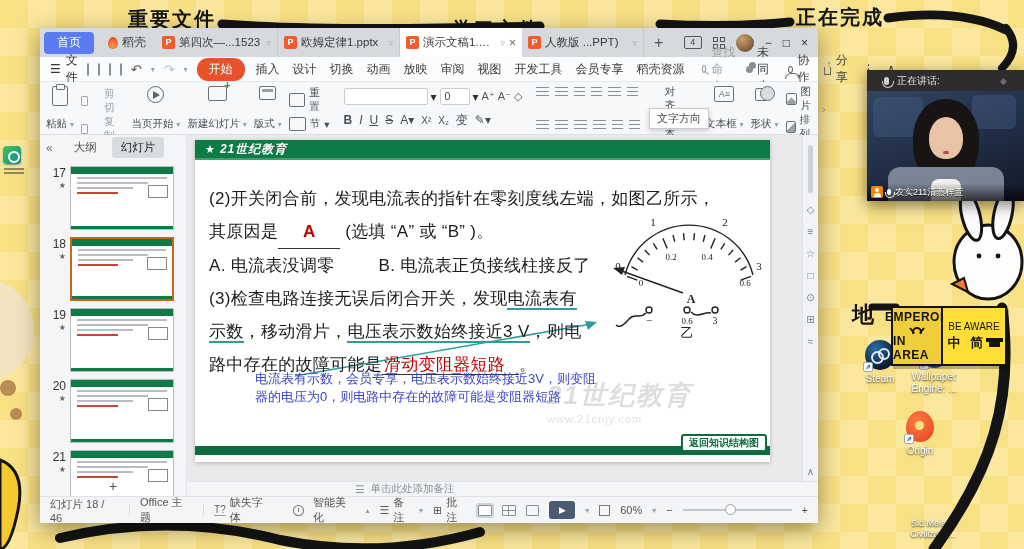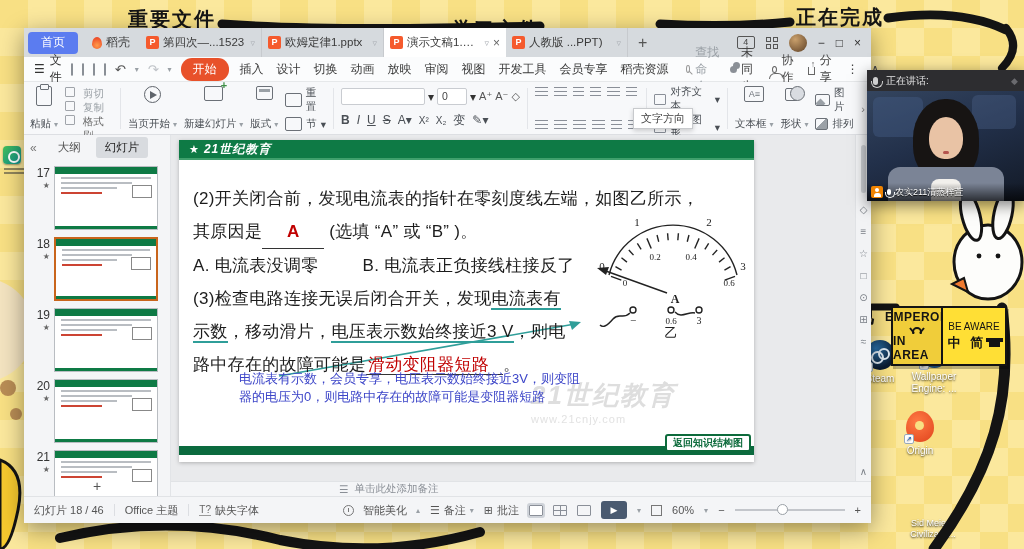--- a/index.html
+++ b/index.html
@@ -31,21 +31,21 @@
 .ic-origin{width:28px;height:31px;border-radius:50% 50% 50% 50%/55% 55% 45% 45%;background:radial-gradient(circle at 40% 35%,#ff7a45,#e0431c)}
 .ic-origin:after{content:'';position:absolute;left:9px;top:10px;width:9px;height:9px;border-radius:50%;background:#f8e084}
 .ic-uu{width:28px;height:28px;border-radius:50%;background:#131f38;position:relative;overflow:hidden}
 .ic-uu:after{content:'';position:absolute;left:6px;top:6px;width:12px;height:12px;border:3px solid #2ec4d6;border-radius:50%}
 .ic-uu:before{content:'';position:absolute;right:0;bottom:0;width:10px;height:10px;background:#f6d43c;clip-path:polygon(100% 0,100% 100%,0 100%)}
 .game-label{position:absolute;left:898px;top:518px;width:70px;text-align:center;color:#fff;font-size:9px;line-height:11px;text-shadow:0 1px 2px #000}
 .mini-app{position:absolute;left:3px;top:146px;width:18px;height:18px;border-radius:4px;background:linear-gradient(135deg,#45c05a,#0e8f8f);box-shadow:0 1px 2px rgba(0,0,0,.4)}
 .mini-app:after{content:'';position:absolute;left:5px;top:5px;width:8px;height:8px;border:2px solid #fff;border-radius:50%}
 .mini-bars i{position:absolute;left:1px;width:20px;height:2px;background:rgba(60,60,60,.55)}
 
-.wps{position:absolute;left:24px;top:28px;width:847px;height:495px;background:#fff;box-shadow:0 6px 22px rgba(0,0,0,.4);font-size:12px;color:#333;z-index:4}
+.wps{position:absolute;left:40px;top:28px;width:778px;height:495px;background:#fff;box-shadow:0 6px 22px rgba(0,0,0,.4);font-size:12px;color:#333;z-index:4}
 .tabbar{height:29px;background:#d6dade;display:flex;align-items:center;padding-left:4px}
 .tab-home{background:#5b7cf0;color:#fff;border-radius:4px;height:22px;padding:0 13px;font-size:12px;display:flex;align-items:center;margin-right:4px}
 .tab-docer{display:flex;align-items:center;gap:4px;padding:0 10px;height:29px;font-size:12px;color:#3a3a3a}
 .flame{width:10px;height:12px;background:radial-gradient(circle at 50% 70%,#ff9b4a,#e8351f);border-radius:50% 50% 50% 50%/60% 60% 40% 40%}
 .doc-tabs{display:flex;height:29px}
 .doc-tab{display:flex;align-items:center;gap:4px;width:122px;padding:0 6px;border-right:1px solid #c7cace;font-size:11.5px;color:#3a3a3a}
 .doc-tab.active{background:#fff;border-right:none}
 .ptag{flex:none;width:13px;height:13px;background:#f55a2d;border-radius:2px;color:#fff;font-size:9px;font-weight:bold;text-align:center;line-height:13px}
 .tab-label{flex:1;overflow:hidden;white-space:nowrap;text-overflow:ellipsis}
 .pin{color:#a9adb3;font-size:9px}
@@ -78,21 +78,21 @@
 .shr:after{content:'↑';position:absolute;left:2px;top:-8px;font-size:9px;color:#666}
 
 .ribbon{height:53px;background:#f7f8fa;border-bottom:1px solid #dddfe3;display:flex;align-items:stretch;gap:7px;padding:3px 6px 2px;position:relative}
 .rsep{width:1px;background:#e3e5e9;margin:3px 0}
 .rcol{display:flex;flex-direction:column;align-items:center;justify-content:space-between;padding:1px 0}
 .rlabel{font-size:10.5px;color:#4a4f55;white-space:nowrap}
 .rlabel .dd{font-size:8px;color:#9aa0a6}
 .clip{width:16px;height:20px;border:1.4px solid #6b7077;border-radius:2px;position:relative}
 .clip:before{content:'';position:absolute;left:3px;top:-3px;width:7px;height:4px;background:#f7f8fa;border:1.4px solid #6b7077;border-radius:1px}
 .minirows{display:flex;flex-direction:column;justify-content:space-between;padding:2px 0}
-.minirow{display:flex;gap:8px;font-size:10.5px;color:#9aa0a6}
+.minirow{display:flex;align-items:center;gap:16px;font-size:10.5px;color:#9aa0a6}
 .mi{width:10px;height:10px;border:1px solid #a0a4aa;border-radius:1px}
 .playc{width:17px;height:17px;border:1.6px solid #5f646b;border-radius:50%;position:relative}
 .playc:after{content:'';position:absolute;left:5px;top:4px;border-left:7px solid #5f646b;border-top:4px solid transparent;border-bottom:4px solid transparent}
 .slideic{width:19px;height:15px;border:1.4px solid #6b7077;border-radius:2px;position:relative}
 .slideic:after{content:'+';position:absolute;right:-5px;top:-8px;font-size:11px;color:#3f8f46;font-weight:bold}
 .layic{width:17px;height:14px;border:1.4px solid #6b7077;border-radius:2px}
 .layic.in:after{content:'';display:block;margin:2px;height:3px;background:#9aa0a6}
 .fontrow{display:flex;align-items:center;gap:3px}
 .fbox{width:84px;height:17px;border:1px solid #c9ccd1;background:#fff;border-radius:2px}
 .sbox{width:30px;height:17px;border:1px solid #c9ccd1;background:#fff;border-radius:2px;font-size:10.5px;color:#444;padding:1px 4px}
@@ -166,21 +166,21 @@
 .magicic:after{content:'';position:absolute;left:4px;top:2px;width:1.3px;height:4px;background:#777}
 .vico{width:14px;height:11px;border:1px solid #8a8f98;border-radius:1px}
 .vico.on{outline:2px solid #cfd3d9;background:#fff}
 .vico.grid{background:linear-gradient(#8a8f98,#8a8f98) 50% 0/1px 100% no-repeat,linear-gradient(#8a8f98,#8a8f98) 0 50%/100% 1px no-repeat}
 .playbtn{width:26px;height:18px;background:#4a5a70;border-radius:3px;color:#fff;text-align:center;font-size:9px;line-height:18px}
 .zoomic{width:11px;height:11px;border:1.3px solid #777;position:relative}
 .track{width:110px;height:2px;background:#c3c6cb;position:relative}
 .knob{position:absolute;left:42px;top:-5px;width:11px;height:11px;border:1.5px solid #9aa0a6;border-radius:50%;background:#fff}
 
 .voverlay{position:absolute;left:867px;top:70px;width:157px;height:131px;background:#1c1c1e;box-shadow:0 4px 14px rgba(0,0,0,.5);z-index:6}
-.vhead{height:21px;background:#2d2d30;display:flex;align-items:center;gap:6px;padding:0 6px;color:#e4e4e4;font-size:10px}
+.vhead{height:21px;background:#2d2d30;display:flex;align-items:center;gap:6px;padding:0 17px;color:#e4e4e4;font-size:10px}
 .micg{width:5px;height:8px;background:#cfcfcf;border-radius:3px;position:relative;margin-right:2px}
 .micg:after{content:'';position:absolute;left:-2.5px;top:4px;width:10px;height:6px;border:1px solid #cfcfcf;border-top:0;border-radius:0 0 6px 6px}
 .vlogo{margin-left:auto;color:#6a6a6e;font-size:9px}
 .scene{position:relative;height:110px;overflow:hidden;background:linear-gradient(160deg,#34455f 0%,#22304a 45%,#131a27 100%)}
 .scene:before{content:'';position:absolute;left:6px;top:6px;width:50px;height:40px;background:#46608a;opacity:.4;border-radius:6px}
 .scene:after{content:'';position:absolute;right:8px;top:4px;width:44px;height:34px;background:#51688e;opacity:.35;border-radius:6px}
 .hair{position:absolute;left:50%;top:8px;transform:translateX(-50%);width:66px;height:82px;background:#171413;border-radius:48% 48% 42% 42%;z-index:2}
 .face{position:absolute;left:50%;top:26px;transform:translateX(-50%);width:34px;height:42px;background:#e9c3a5;border-radius:50% 50% 45% 45%;z-index:3}
 .lip{position:absolute;left:50%;top:60px;transform:translateX(-50%);width:6px;height:3px;background:#b4544e;border-radius:2px;z-index:4}
 .body{position:absolute;left:50%;bottom:0;transform:translateX(-50%);width:116px;height:34px;background:#7b8496;border-radius:12px 12px 0 0;z-index:2}

